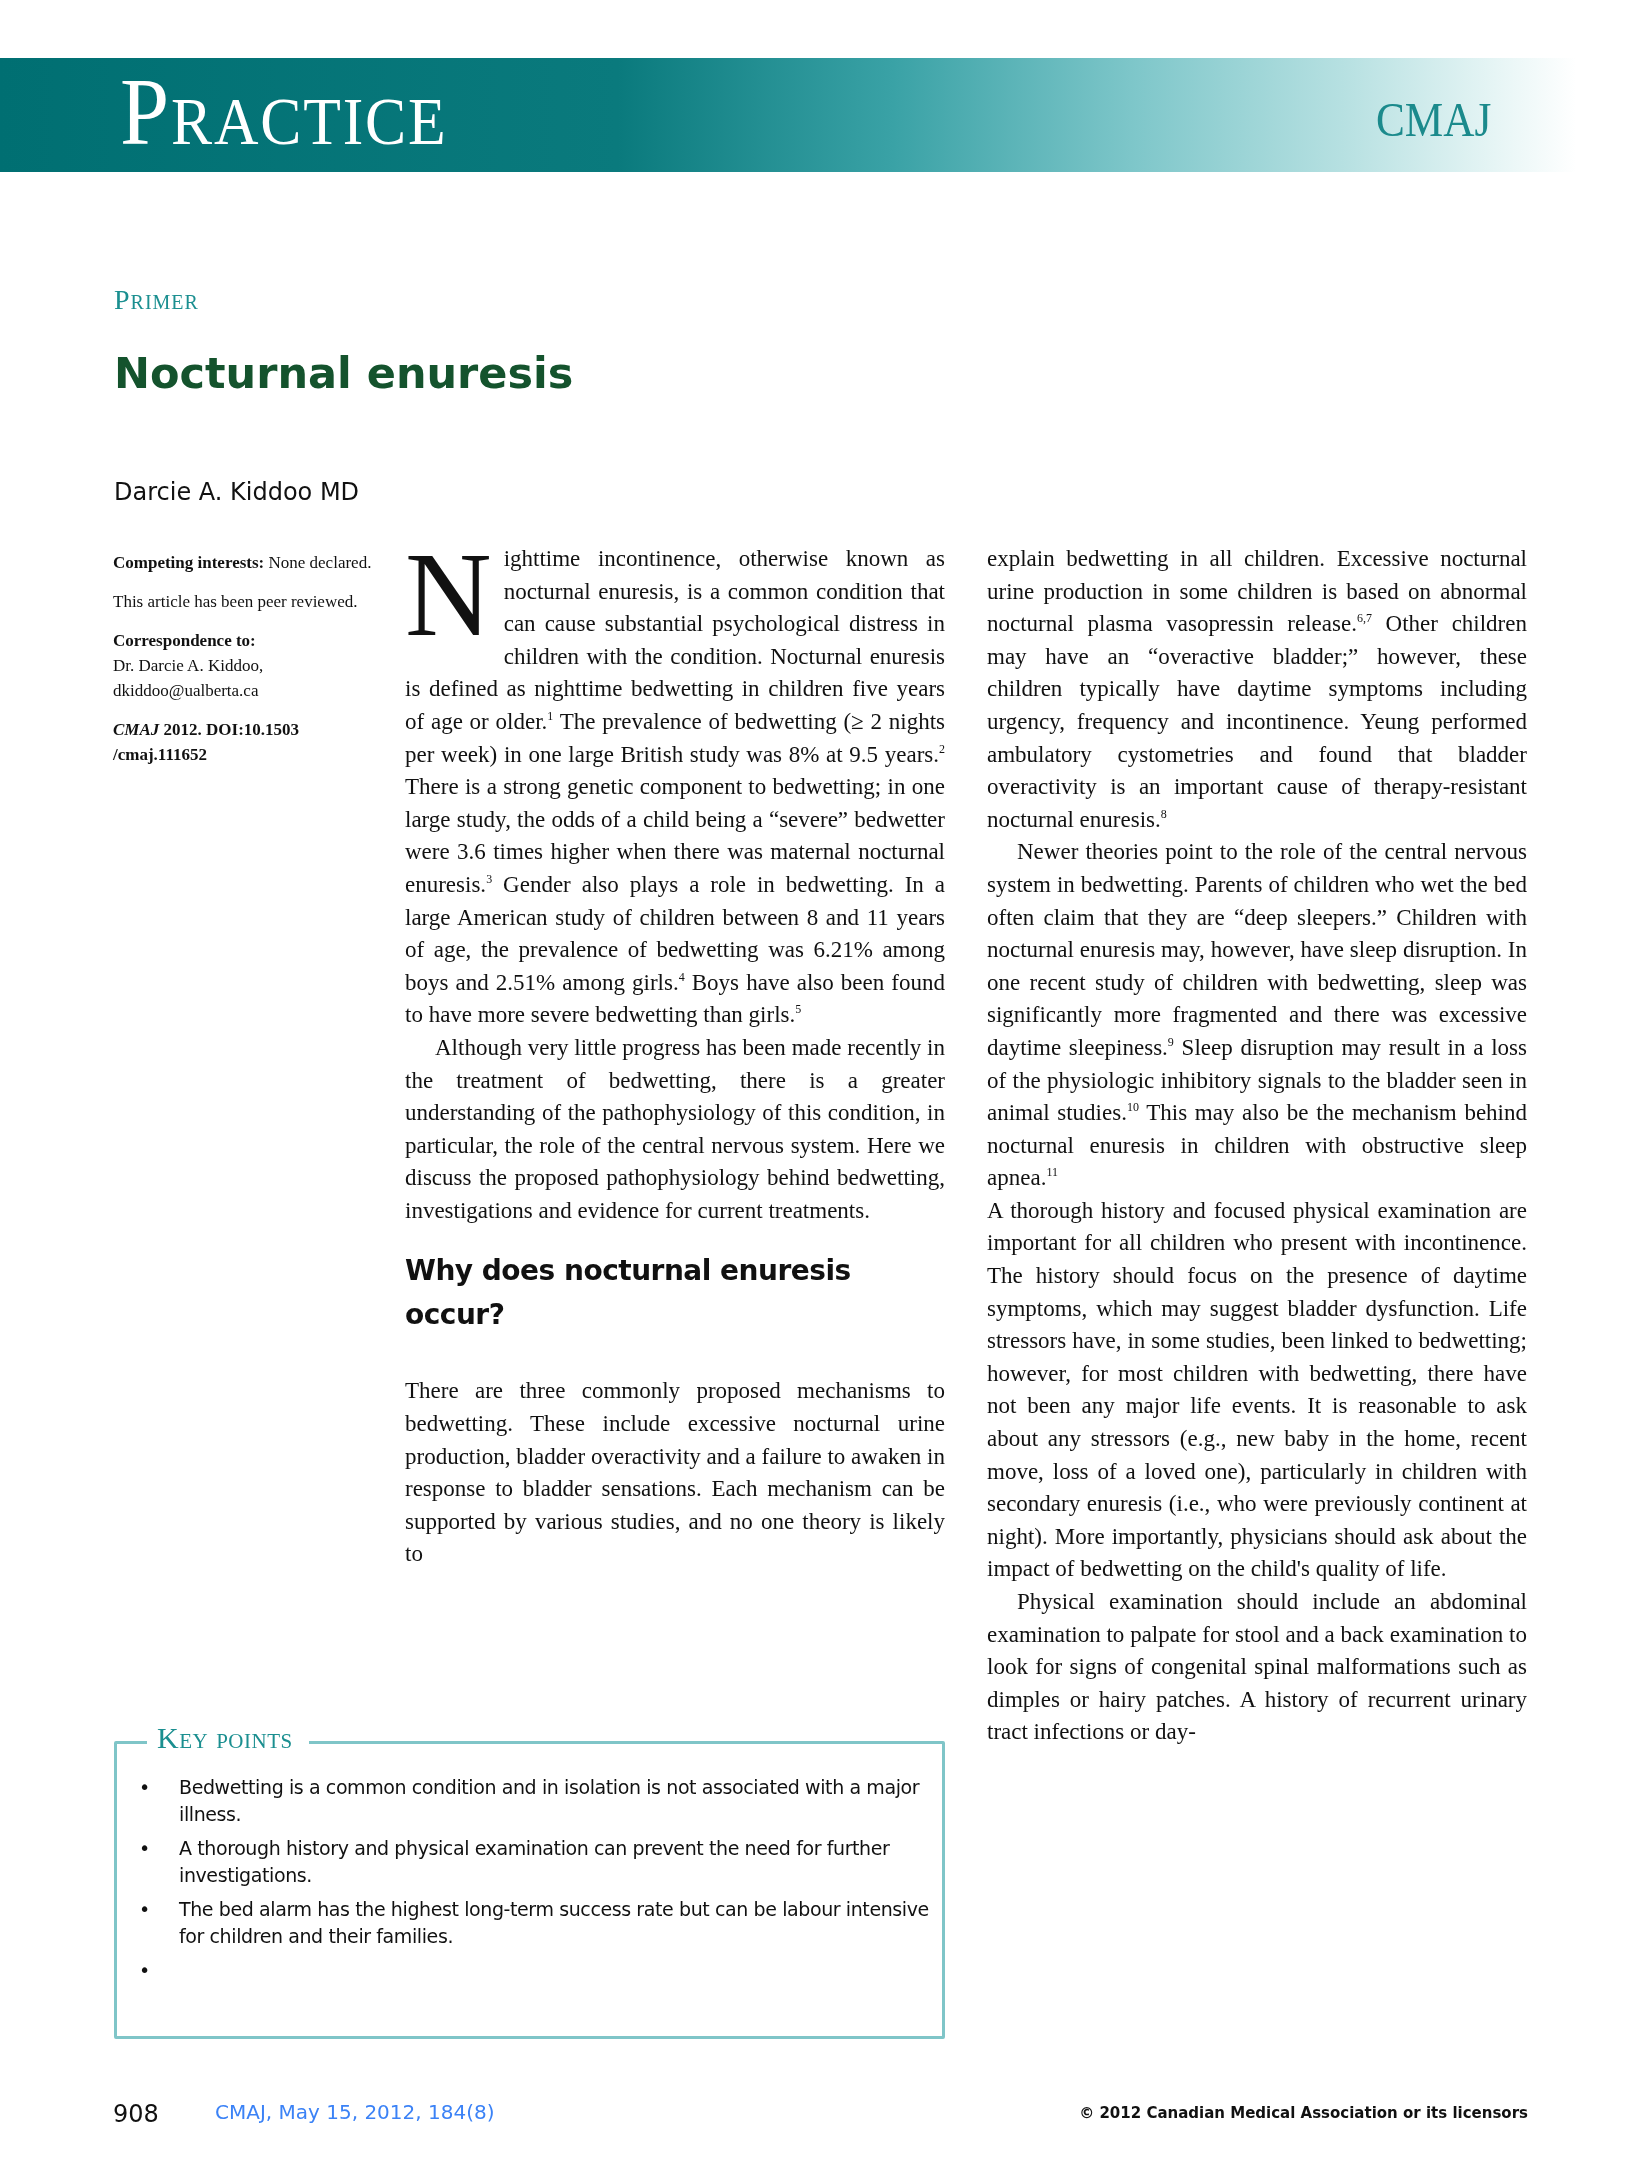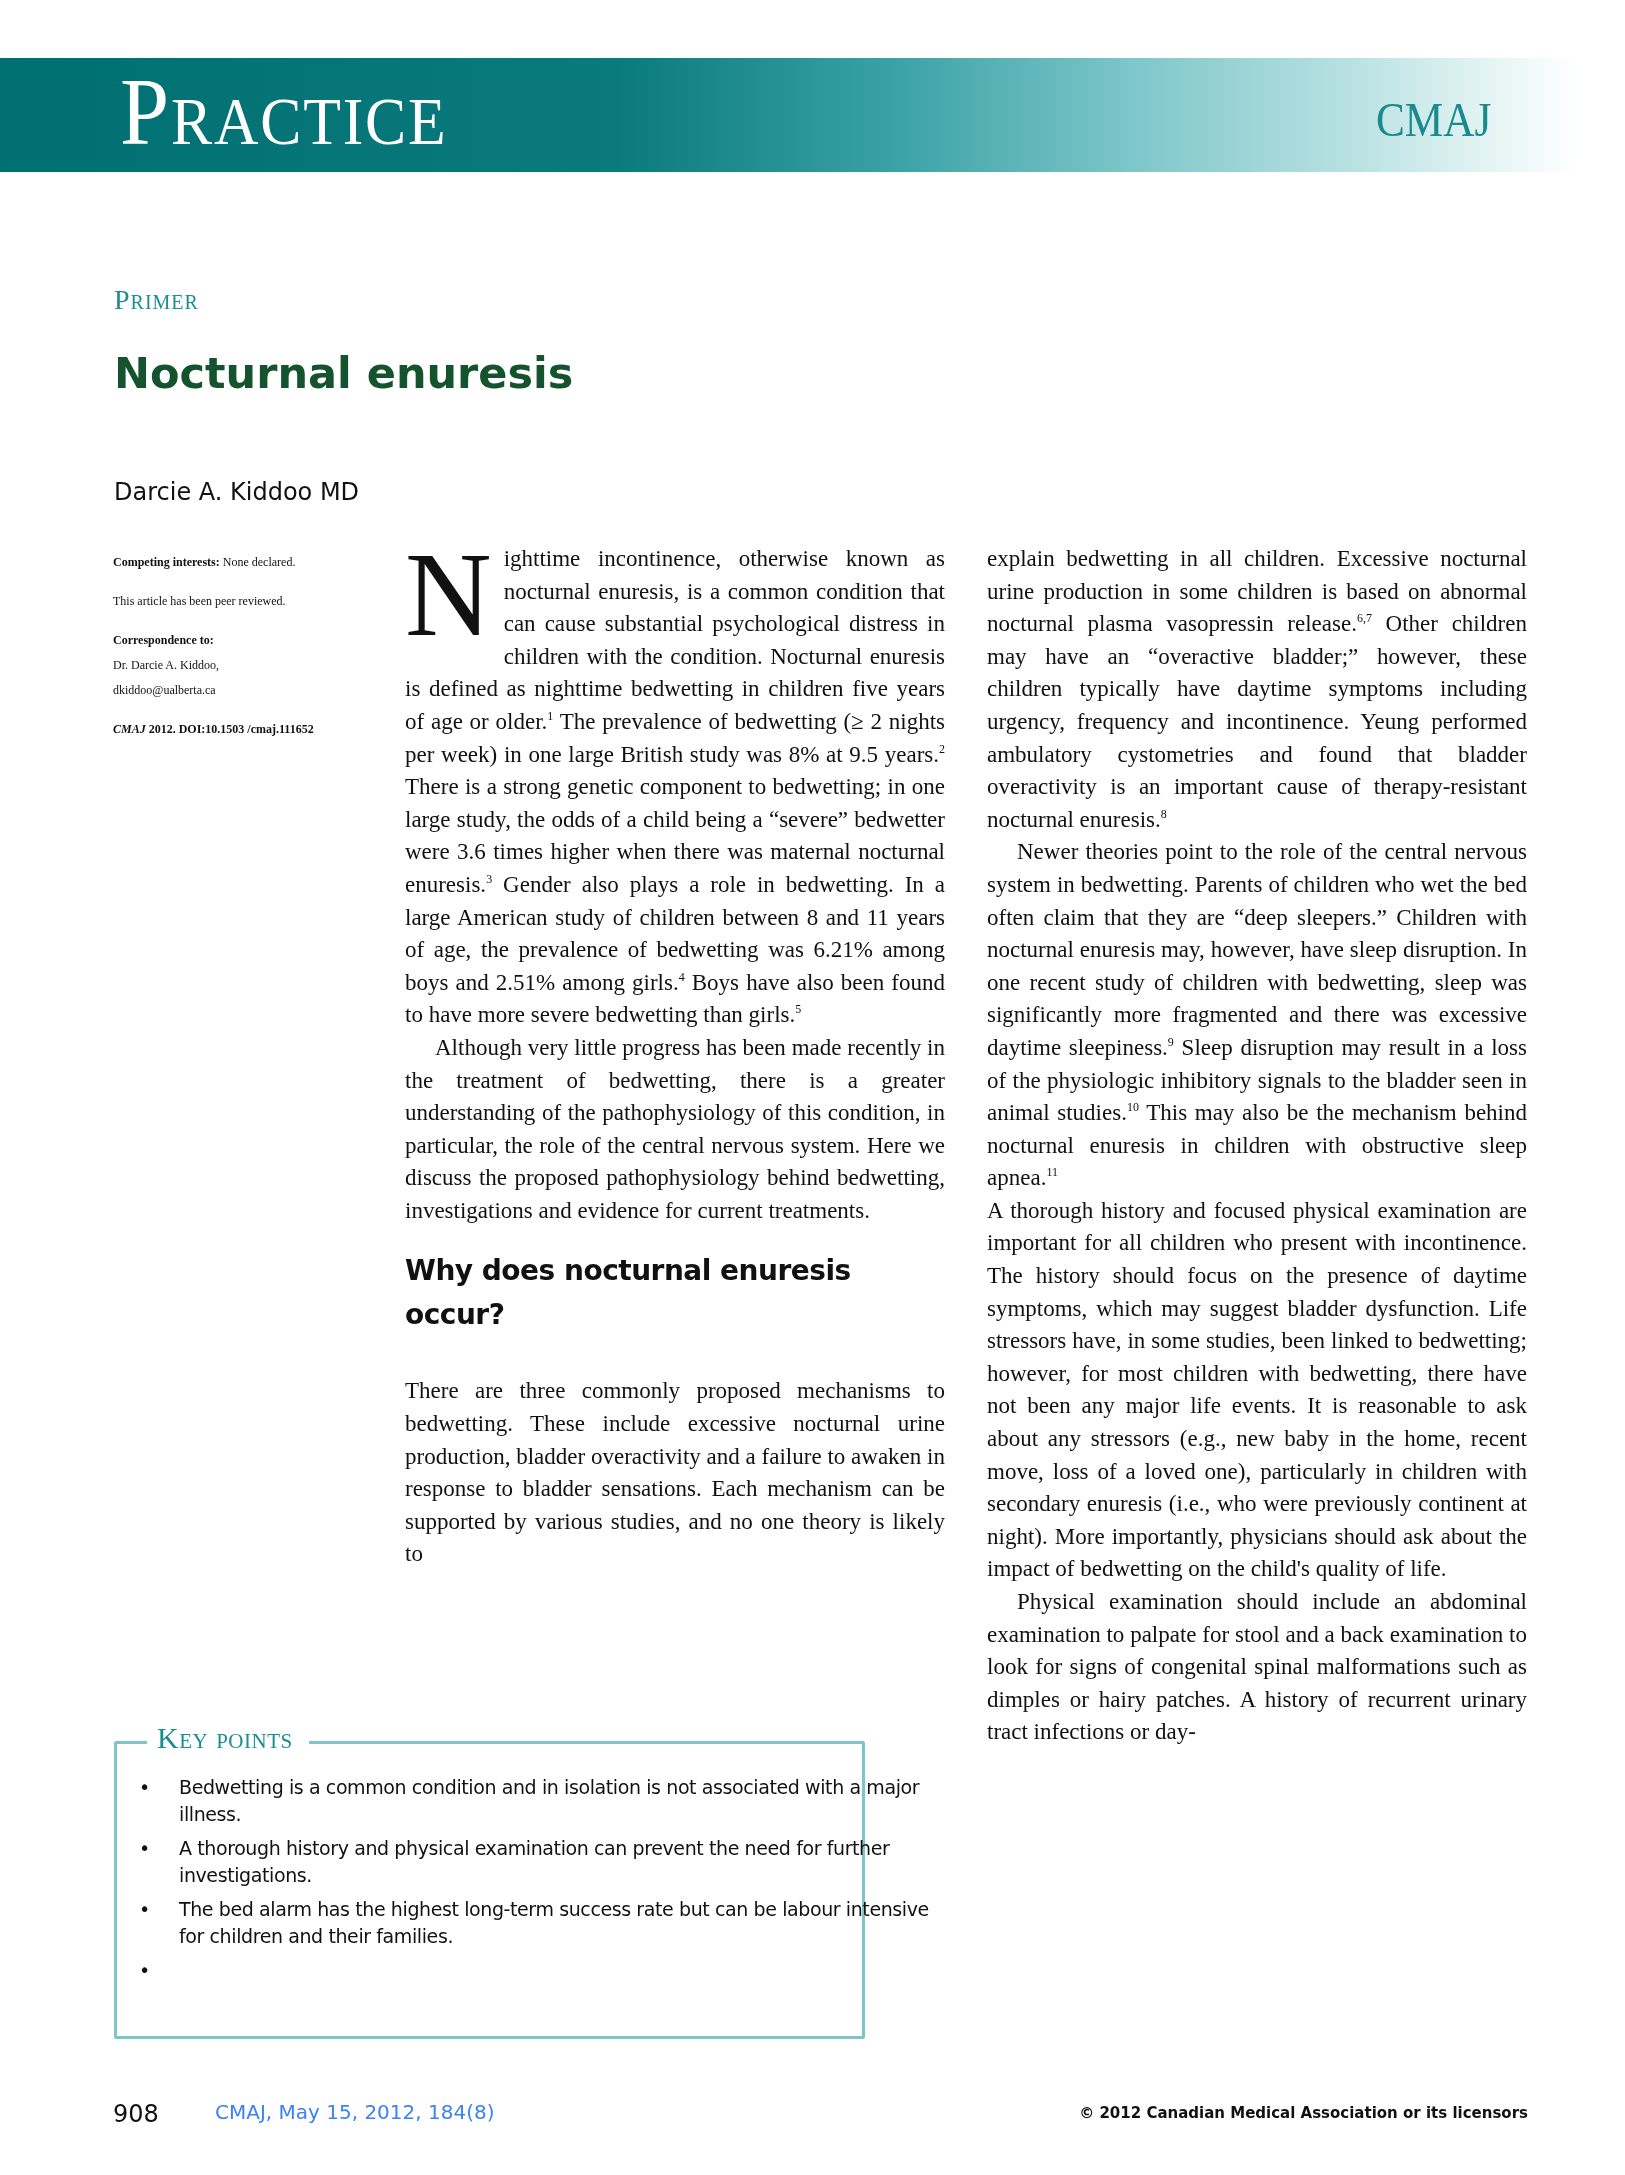--- a/index.html
+++ b/index.html
@@ -31,21 +31,21 @@
     position: absolute; left: 114px; top: 348px;
     font-family: "DejaVu Sans", sans-serif; font-weight: bold; font-size: 43px; color: #14532d;
   }
   .author {
     position: absolute; left: 114px; top: 478px;
     font-family: "DejaVu Sans", sans-serif; font-size: 24px; color: #111;
   }
 
   .sidebar {
     position: absolute; left: 113px; top: 550px; width: 270px;
-    font-family: "Liberation Serif", serif; font-size: 12px; line-height: 25px; color: #111;
+    font-family: "Liberation Serif", serif; font-size: 17px; line-height: 25px; color: #111;
   }
   .sidebar p { margin-bottom: 14px; }
   .sidebar b { font-weight: bold; }
   .sidebar .doi { font-weight: bold; }
   .sidebar .doi i { font-style: italic; }
 
   .col {
     position: absolute; width: 540px;
     font-family: "Liberation Serif", serif; font-size: 23px; line-height: 32.6px; color: #111;
     text-align: justify; hyphens: manual;
@@ -60,21 +60,21 @@
     font-family: "Liberation Serif", serif;
   }
   .subhead {
     font-family: "DejaVu Sans", sans-serif; font-weight: bold; font-size: 28px;
     line-height: 44px; color: #111; text-align: left; letter-spacing: -0.5px;
   }
   .col1 .subhead { margin-top: 22px; margin-bottom: 38px; }
   .col2 .subhead { margin-top: 42px; margin-bottom: 24px; }
 
   .keypoints {
-    position: absolute; left: 114px; top: 1741px; width: 751px; height: 298px;
+    position: absolute; left: 114px; top: 1741px; width: 831px; height: 298px;
     border: 3px solid #7fc5c8; border-radius: 2px;
   }
   .keypoints-title {
     position: absolute; left: 30px; top: -26px; padding: 0 16px 0 10px; background: #fff;
     font-family: "Liberation Serif", serif; color: #1b8f90; font-size: 30px;
     font-variant: small-caps; letter-spacing: 0.5px; line-height: 40px;
   }
   .keypoints ul { list-style: none; position: absolute; left: 22px; top: 30px; width: 790px; }
   .keypoints li {
     position: relative; padding-left: 40px; margin-bottom: 7px;

